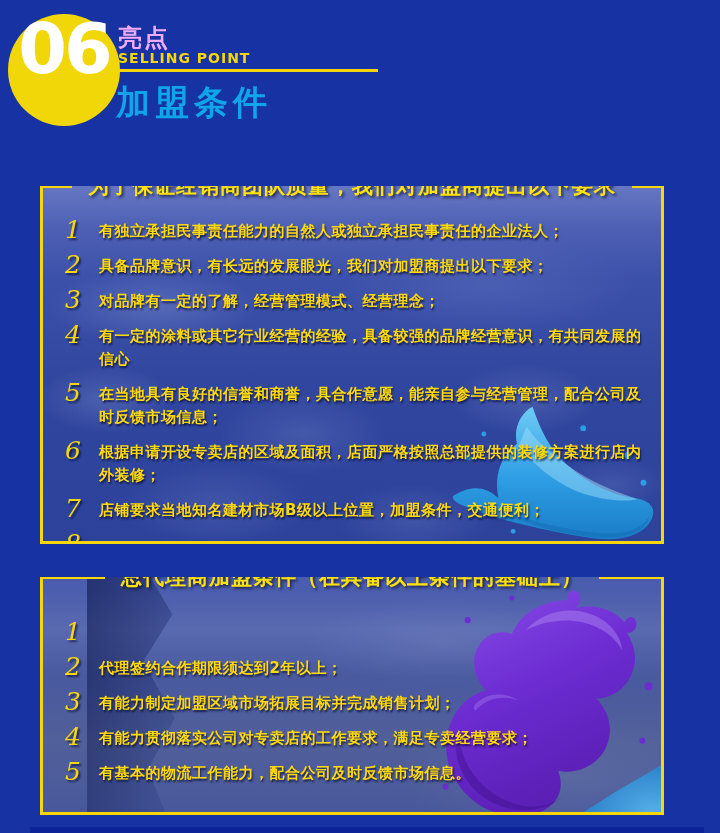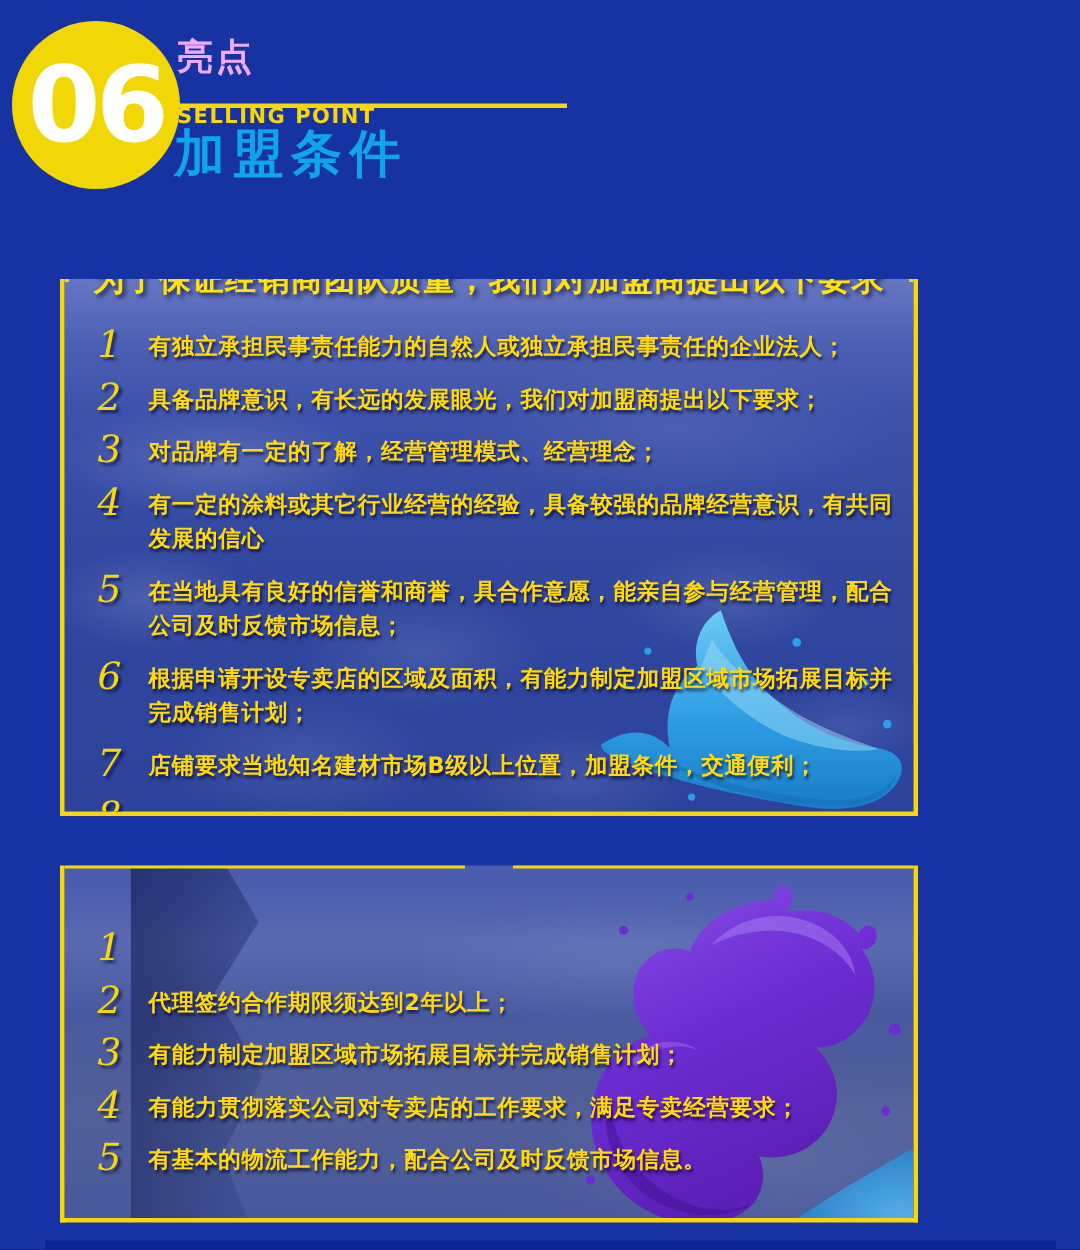--- a/index.html
+++ b/index.html
@@ -4,33 +4,33 @@
 <style>
   html,body{margin:0;padding:0;background:#0c1e7a;}
   .page{
     position:relative;width:720px;height:833px;overflow:hidden;
     background:#1733a3;
     font-family:"DejaVu Sans","Liberation Sans",sans-serif;
   }
   
   .circle{
     position:absolute;left:8px;top:14px;width:112px;height:112px;border-radius:50%;
-    background:#f2d708;display:flex;align-items:center;justify-content:center;z-index:3;
+    background:#f2d708;display:flex;align-items:flex-start;justify-content:center;z-index:3;
   }
   .circle .num06{
     font-size:70px;font-weight:bold;color:#ffffff;letter-spacing:-3px;line-height:1;
   }
   .hdr-cn{position:absolute;left:118px;top:22px;font-size:24px;font-weight:bold;color:#f0abfc;letter-spacing:2px;z-index:2;}
-  .hdr-en{position:absolute;left:118px;top:50px;font-size:14px;font-weight:bold;color:#f7d70a;letter-spacing:1px;z-index:2;margin-top:20px;}
+  .hdr-en{position:absolute;left:118px;top:50px;font-size:14px;font-weight:bold;color:#f7d70a;letter-spacing:1px;z-index:2;}
   .hdr-line{position:absolute;left:118px;top:69px;width:260px;height:3px;background:#f7d70a;z-index:2;}
   .hdr-title{position:absolute;left:116px;top:80px;font-size:34px;font-weight:bold;color:#0ea5e9;letter-spacing:5px;z-index:2;}
 
   
   .box{
-    position:absolute;left:40px;width:572px;box-sizing:border-box;
+    position:absolute;left:40px;width:624px;box-sizing:border-box;
     border:3px solid #f7d70a;border-top:none;overflow:hidden;
   }
   #box1{
     top:186px;height:358px;
     background:linear-gradient(180deg,#4a5db5 0%,#3c51ab 25%,#31479f 55%,#2c429b 100%);
   }
   #box2{
     top:577px;height:238px;
     background:linear-gradient(180deg,#3a4ea8 0%,#47579f 35%,#51609a 70%,#49589b 100%);
   }
@@ -141,21 +141,21 @@
           <span class="itxt">有一定的涂料或其它行业经营的经验，具备较强的品牌经营意识，有共同发展的信心</span>
         </div>
 
         <div class="list-item">
           <span class="inum">5</span>
           <span class="itxt">在当地具有良好的信誉和商誉，具合作意愿，能亲自参与经营管理，配合公司及时反馈市场信息；</span>
         </div>
 
         <div class="list-item">
           <span class="inum">6</span>
-          <span class="itxt">根据申请开设专卖店的区域及面积，有能力制定加盟区域市场拓展目标并完成销售计划；</span>
+          <span class="itxt">根据申请开设专卖店的区域及面积，店面严格按照总部提供的装修方案进行店内外装修；</span>
         </div>
 
         <div class="list-item">
           <span class="inum">7</span>
           <span class="itxt">店铺要求当地知名建材市场B级以上位置，加盟条件，交通便利；</span>
         </div>
 
         <div class="list-item">
           <span class="inum">8</span>
         </div>
@@ -180,20 +180,21 @@
       <circle cx="70" cy="136" r="2.5" fill="#2d9de4"></circle>
     </svg>
   </div>
 
   <div class="box" id="box2">
     <div class="photo"></div>
     <div class="cliff"></div>
 
     <div class="box-title">
       <div class="tline tl-left"></div>
+      <div class="ttext">总代理商加盟条件（在具备以上条件的基础上）</div>
       <div class="tline tl-right"></div>
     </div>
 
     <div class="list">
 
         <div class="list-item">
           <span class="inum">1</span>
         </div>
 
         <div class="list-item">

